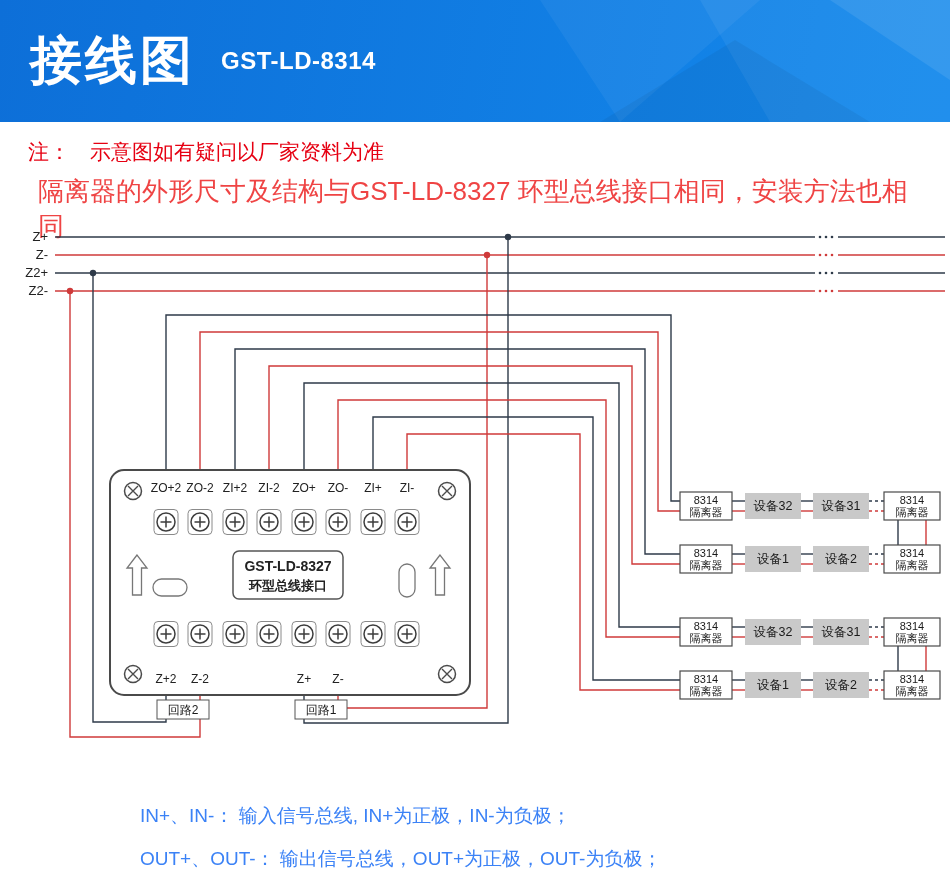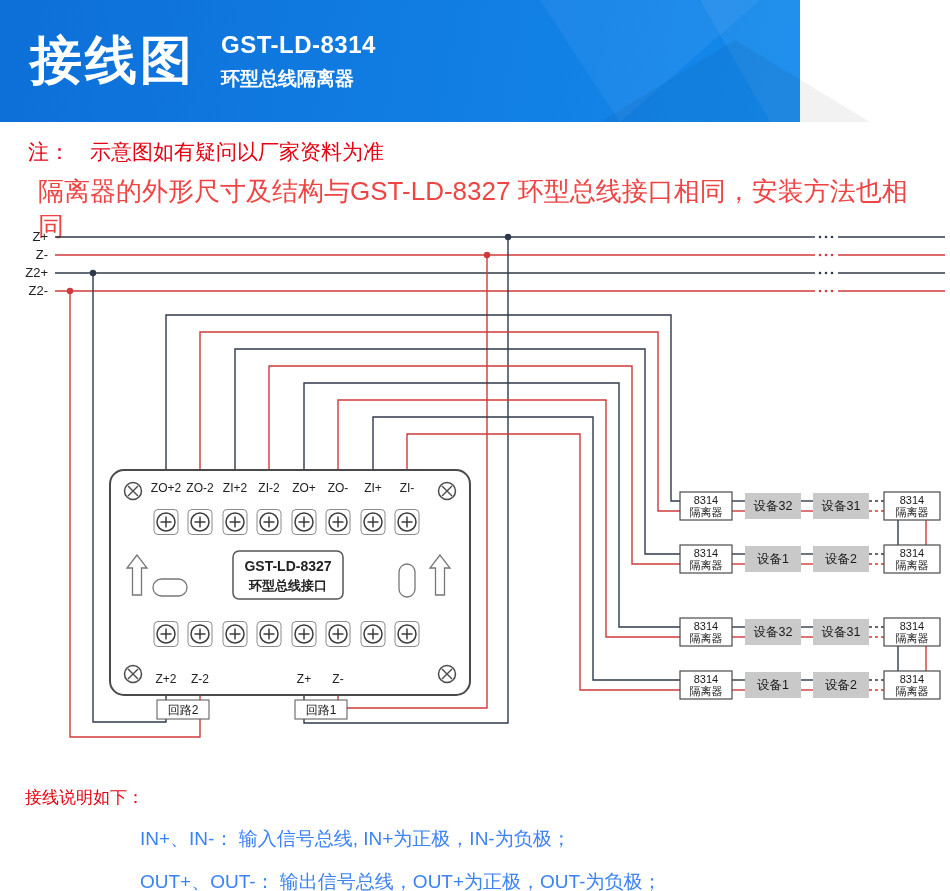--- a/index.html
+++ b/index.html
@@ -6,26 +6,26 @@
     --wire-dark:#2e3a49;
     --wire-red:#cf3a3a;
     --accent-red:#e60012;
     --header-blue-1:#0d6fd8;
     --header-blue-2:#1489ec;
     --device-gray:#c9c9c9;
   }
   body{margin:0;background:#fff;}
   .page{position:relative;width:950px;height:891px;background:#fff;overflow:hidden;
         font-family:"Liberation Sans","DejaVu Sans",sans-serif;}
-  .header{position:absolute;top:0;left:0;width:800px;height:122px;
+  .header{position:absolute;top:0;left:0;width:950px;height:122px;
           background:linear-gradient(100deg,var(--header-blue-1),var(--header-blue-2));color:#fff;}
   .header-deco{position:absolute;top:0;left:0;}
   .header-inner{position:absolute;top:0;left:30px;height:100%;display:flex;align-items:center;gap:26px;}
   .page-title{font-size:52px;font-weight:bold;margin:0;letter-spacing:3px;}
-  .header-sub{display:flex;flex-direction:column;gap:7px;}
+  .header-sub{display:flex;gap:7px;align-items:center;}
   .model{font-size:24px;font-weight:bold;letter-spacing:.5px;}
   .subtitle{font-size:19px;font-weight:bold;}
   .notes{position:absolute;top:138px;left:28px;width:905px;}
   .note-red{color:var(--accent-red);font-size:21px;margin:0 0 8px 0;}
   .note-label{margin-right:20px;}
   .note-black{color:#ef4444;font-size:26px;margin:0 0 0 10px;}
   .diagram{position:absolute;top:0;left:0;}
   .footer{position:absolute;top:786px;left:25px;}
   .footer-heading{color:var(--accent-red);font-size:17px;margin:0;}
   .footer-line{color:#3b82f6;font-size:19px;margin:17px 0 0 115px;}
@@ -58,21 +58,20 @@
     <svg class="header-deco" width="950" height="122">
       <polygon points="540,0 760,0 620,122" fill="rgba(255,255,255,0.05)"></polygon>
       <polygon points="700,0 950,0 950,122 770,122" fill="rgba(255,255,255,0.06)"></polygon>
       <polygon points="830,0 950,80 950,0" fill="rgba(255,255,255,0.09)"></polygon>
       <polygon points="600,122 735,40 870,122" fill="rgba(0,0,0,0.05)"></polygon>
     </svg>
     <div class="header-inner">
       <h1 class="page-title">接线图</h1>
       <div class="header-sub">
         <div class="model">GST-LD-8314</div>
-        <div class="subtitle">环型总线隔离器</div>
       </div>
     </div>
   </div>
 
   <div class="notes">
     <p class="note-red"><span class="note-label">注：</span><span>示意图如有疑问以厂家资料为准</span></p>
     <p class="note-black">隔离器的外形尺寸及结构与GST-LD-8327 环型总线接口相同，安装方法也相同</p>
   </div>
 
   <svg class="diagram" width="950" height="891">
@@ -295,18 +294,17 @@
         <rect class="box-g" x="813" y="672" width="56" height="26"></rect>
         <text class="dev-txt" x="841" y="689" text-anchor="middle">设备2</text>
         <rect class="box-w" x="884" y="671" width="56" height="28"></rect>
         <text class="iso-txt" x="912" y="683" text-anchor="middle">8314</text>
         <text class="iso-txt" x="912" y="695" text-anchor="middle">隔离器</text>
       </g>
     </g>
   </svg>
 
   <div class="footer">
-    <p class="footer-heading">接线说明如下：</p>
     <p class="footer-line">IN+、IN-： 输入信号总线, IN+为正极，IN-为负极；</p>
     <p class="footer-line">OUT+、OUT-： 输出信号总线，OUT+为正极，OUT-为负极；</p>
   </div>
 
 </div>
 
 </body></html>

